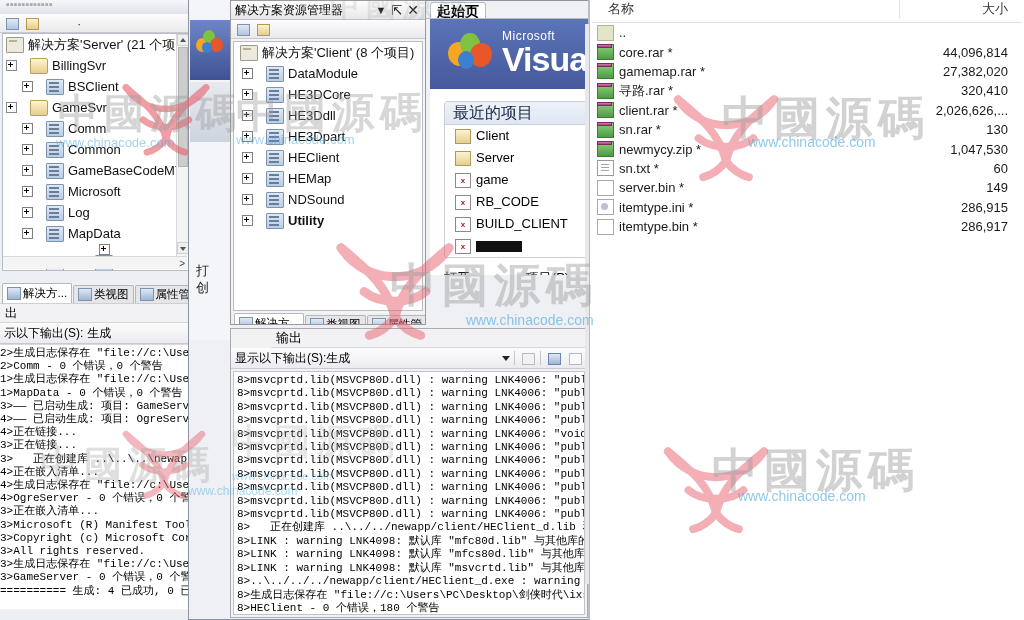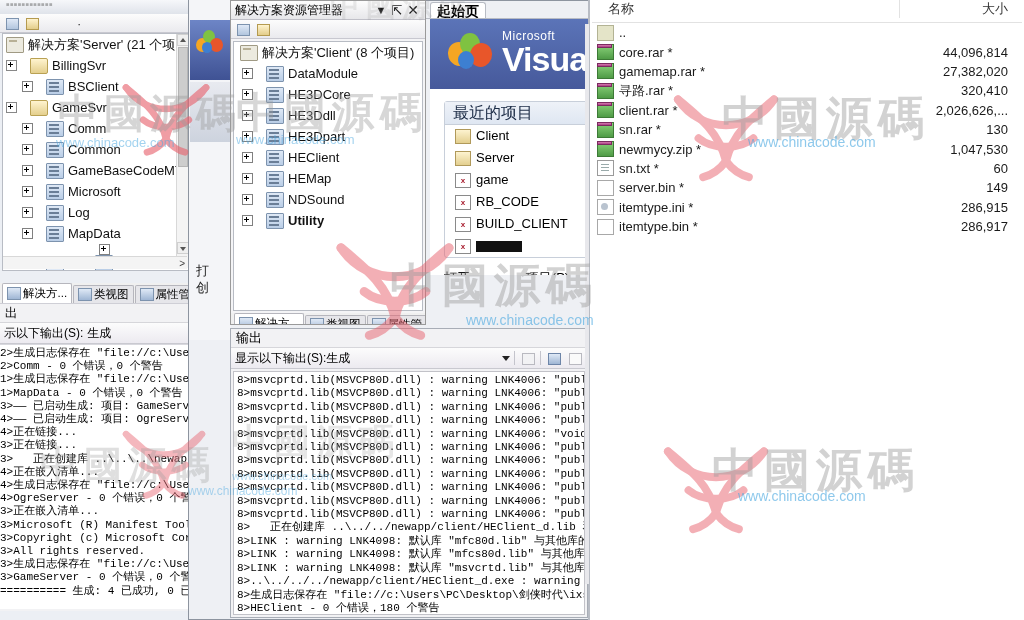--- a/index.html
+++ b/index.html
@@ -422,21 +422,21 @@
         </div>
         <div class="vstab">
           <span class="tabico"></span>
           <span>属性管...</span>
         </div>
       </div>
   </div>
 </div>
 
 <div class="abs" style="left:230px;top:328px;width:358px;height:290px;background:#f2f2f4;border:1px solid #a8adb6;box-sizing:border-box;">
-  <div class="outhdr" style="font-weight:normal;font-size:13px;">输出</div>
+  <div class="outhdr" style="font-weight:normal;font-size:13px;margin-left:40px;">输出</div>
   <div class="outbar">
     <span class="sel">
       <span>显示以下输出(S):</span>
       <span>生成</span>
     </span>
     <span class="caret"></span>
     <span class="sep"></span>
     <span class="tb-ico">
       <i style="background:#f2f2f4;border:1px solid #b9b9c0;"></i>
     </span>

